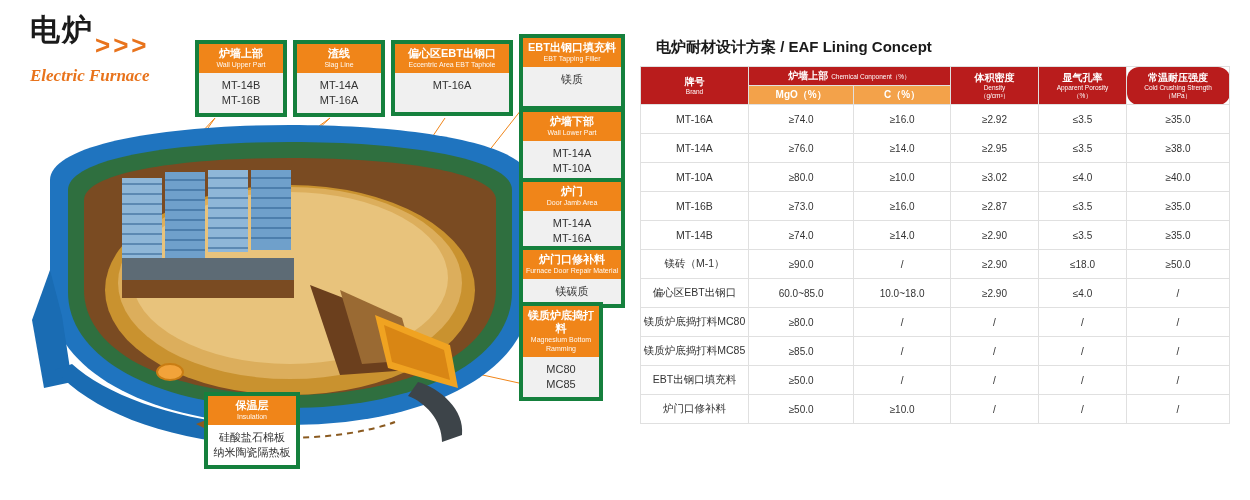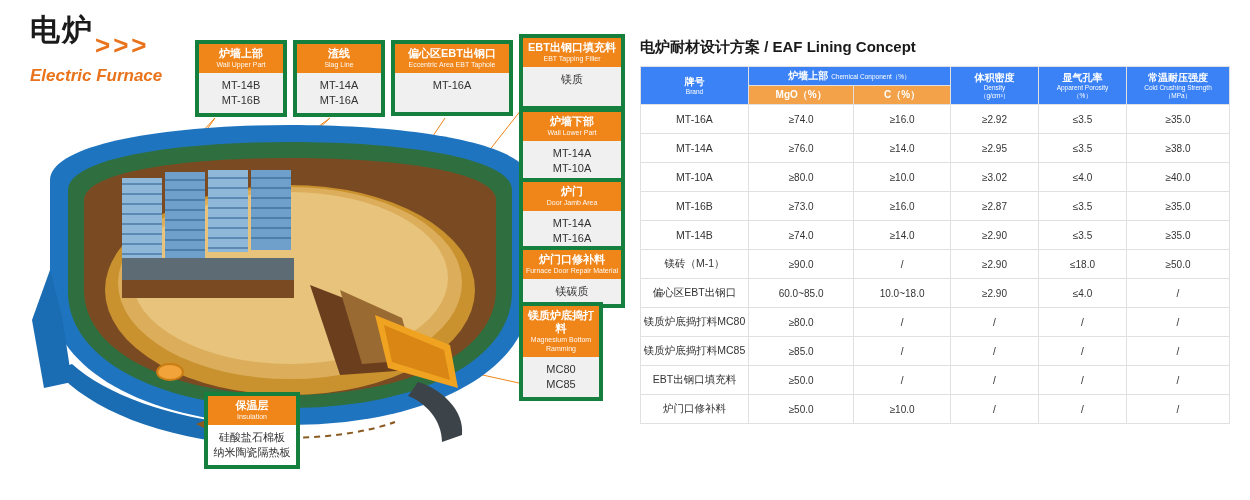--- a/index.html
+++ b/index.html
@@ -7,42 +7,42 @@
     width:1250px;height:500px;background:#ffffff;
     font-family:"Liberation Sans","DejaVu Sans",sans-serif;
     overflow:hidden;position:relative;
   }
   .root{position:relative;width:1250px;height:500px;}
 
   
   .left{position:absolute;left:0;top:0;width:630px;height:500px;}
   .title-cn{position:absolute;left:30px;top:10px;font-size:30px;font-weight:bold;color:#1a1a1a;letter-spacing:2px;}
   .title-arrows{position:absolute;left:95px;top:30px;font-size:26px;color:#e8731c;font-weight:bold;letter-spacing:3px;}
-  .title-en{position:absolute;left:30px;top:66px;font-size:17px;font-weight:bold;color:#e8731c;font-style:italic;}
+  .title-en{position:absolute;left:30px;top:66px;font-size:17px;font-weight:bold;color:#e8731c;font-style:italic;font-family:Liberation Serif, serif;}
 
   
   .box{position:absolute;background:#ffffff;border:4px solid #15803d;box-sizing:border-box;}
   .box .hd{background:#f08519;color:#fff;text-align:center;padding:3px 2px 4px;}
   .box .hd .cn{font-size:11px;font-weight:bold;line-height:13px;display:block;}
   .box .hd .en{font-size:7px;line-height:9px;display:block;opacity:.95;}
   .box .bd{background:#f0f0f0;text-align:center;padding:5px 2px;}
   .box .bd div{font-size:11px;color:#333;line-height:15px;}
 
   
   .lines{position:absolute;left:0;top:0;width:630px;height:500px;pointer-events:none;}
 
   
   .furnace{position:absolute;left:10px;top:120px;width:560px;height:330px;}
 
   
   .right{position:absolute;left:636px;top:0;width:614px;height:500px;}
-  .rtitle{position:absolute;left:4px;top:38px;font-size:15px;font-weight:bold;color:#1a1a1a;}
+  .rtitle{position:absolute;left:20px;top:38px;font-size:15px;font-weight:bold;color:#1a1a1a;}
   table.spec{position:absolute;left:4px;top:66px;border-collapse:collapse;width:590px;font-size:10px;color:#333;}
   table.spec th,table.spec td{border:1px solid #e0e0e0;text-align:center;vertical-align:middle;}
-  table.spec thead th{background:#3b82f6;color:#fff;font-weight:bold;padding:2px 1px;}
+  table.spec thead th{background:#b91c1c;color:#fff;font-weight:bold;padding:2px 1px;}
   table.spec thead th .cn{display:block;font-size:10px;line-height:12px;}
   table.spec thead th .en{display:block;font-size:6.5px;line-height:8px;font-weight:normal;}
   table.spec thead th .unit{display:block;font-size:6.5px;line-height:8px;font-weight:normal;}
   table.spec thead th.sub{background:#f3a24a;}
   table.spec tbody td{padding:6px 2px;height:16px;background:#fff;}
   table.spec tbody td.brand{font-size:10.5px;}
 </style>
 </head>
 <body>
 
@@ -262,21 +262,21 @@
           <th rowspan="2" style="width:85px;">
             <span class="cn">体积密度</span>
             <span class="en">Density</span>
             <span class="unit">（g/cm³）</span>
           </th>
           <th rowspan="2" style="width:85px;">
             <span class="cn">显气孔率</span>
             <span class="en">Apparent Porosity</span>
             <span class="unit">（%）</span>
           </th>
-          <th rowspan="2" style="width:100px;">
+          <th rowspan="2" style="width:100px;border-radius:12px;">
             <span class="cn">常温耐压强度</span>
             <span class="en">Cold Crushing Strength</span>
             <span class="unit">（MPa）</span>
           </th>
         </tr>
         <tr>
           <th class="sub">MgO（%）</th>
           <th class="sub">C（%）</th>
         </tr>
       </thead>

